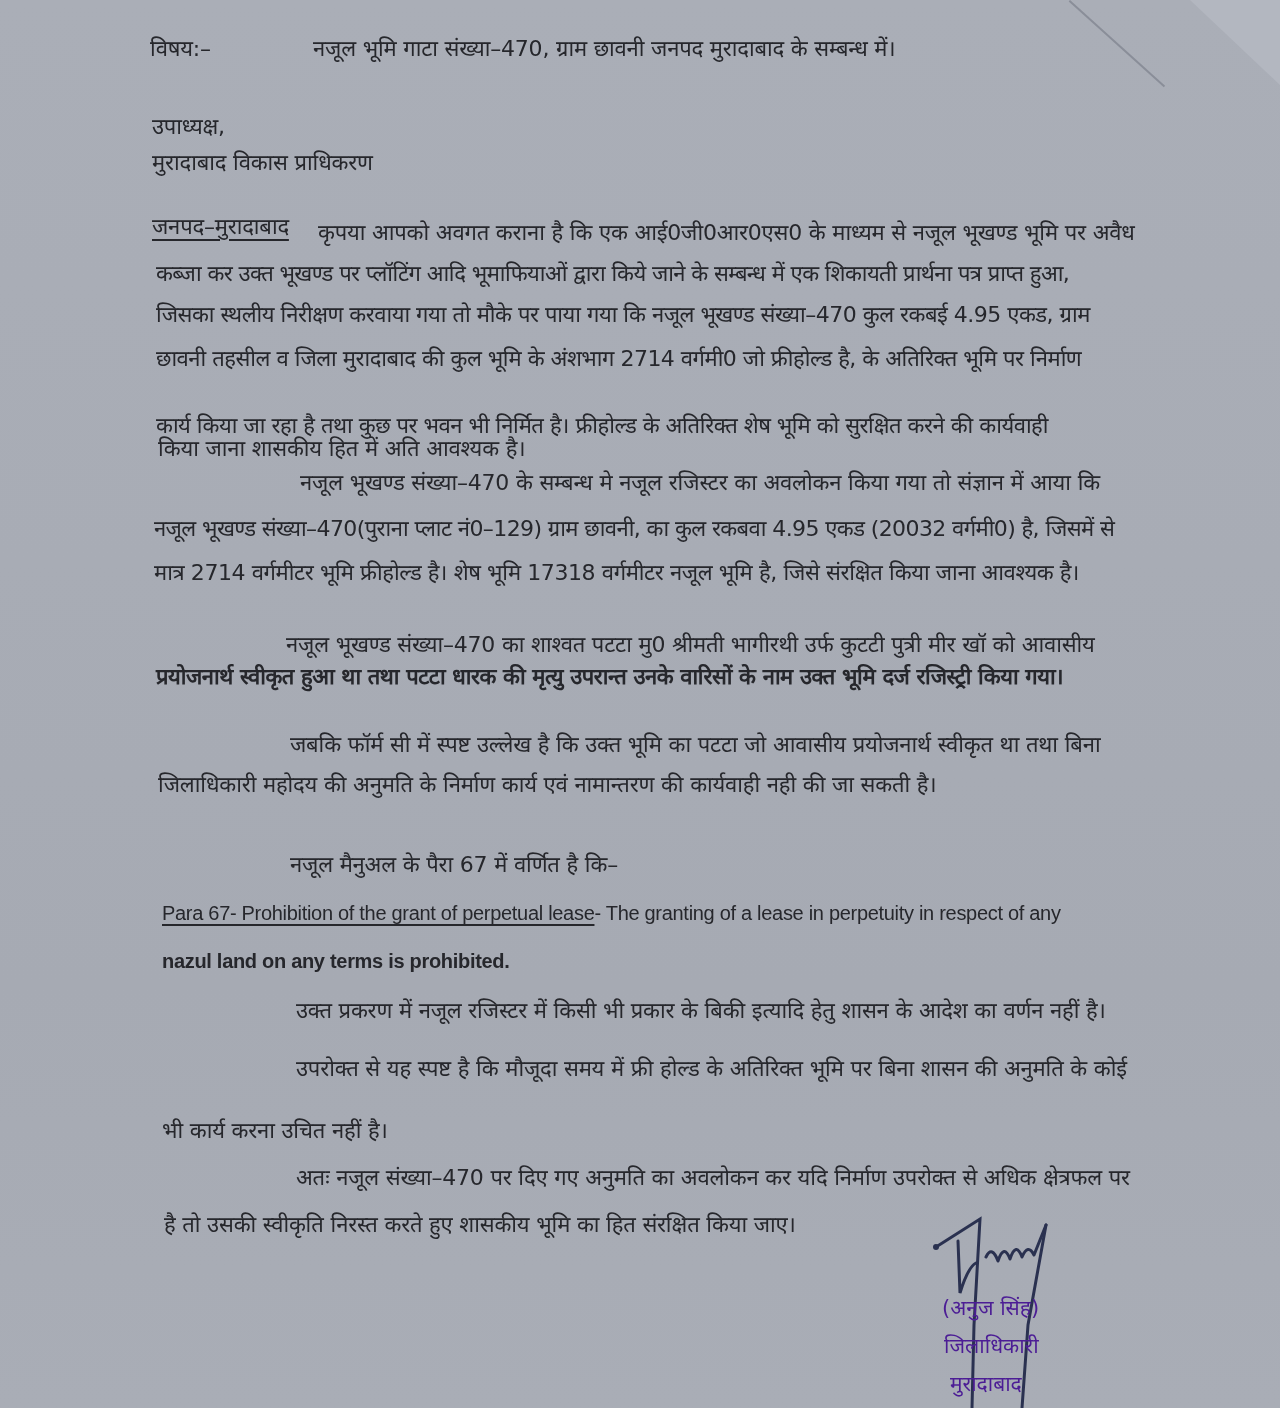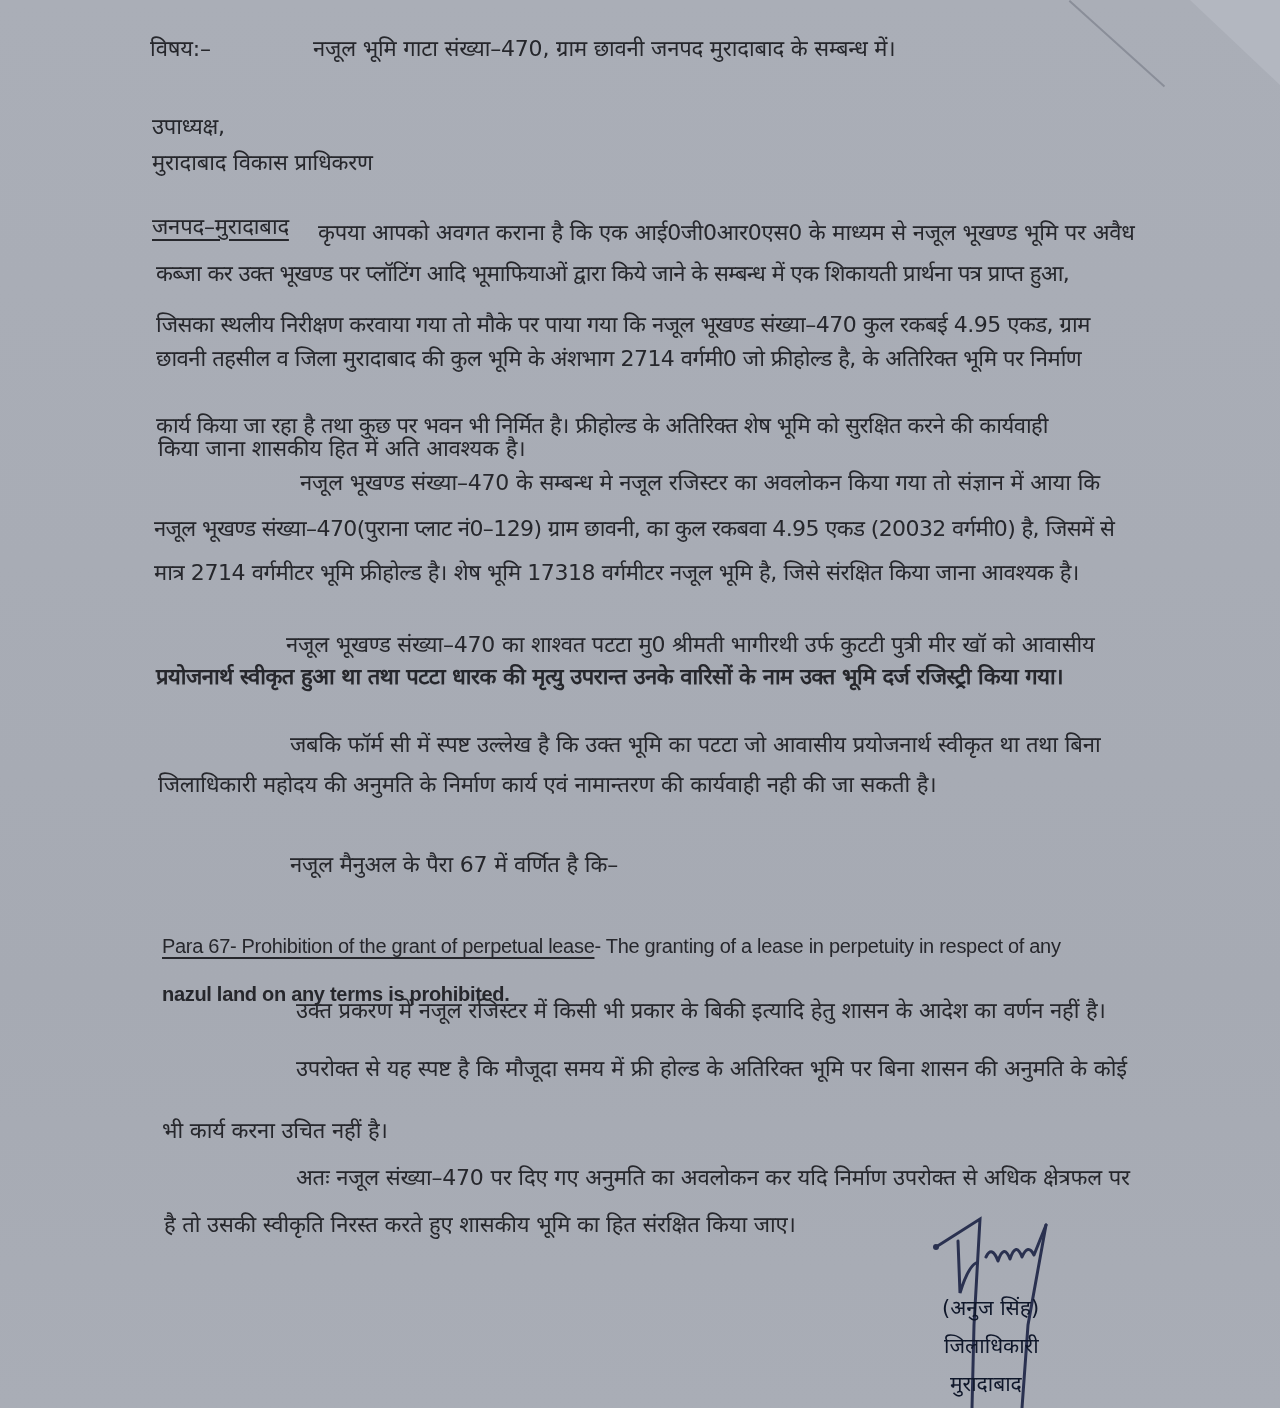--- a/index.html
+++ b/index.html
@@ -51,39 +51,38 @@
     .u {
       text-decoration: underline;
       text-underline-offset: 5px;
       text-decoration-thickness: 2px;
       margin-top: 28px;
     }
     .eng {
       font-family: "Liberation Sans", sans-serif;
       font-size: 20px;
       letter-spacing: -0.3px;
-      margin-top: 33px;
     }
     .eng .head {
       text-decoration: underline;
       text-underline-offset: 4px;
       text-decoration-thickness: 2px;
     }
     .sig-block {
       position: absolute;
       left: 930px;
       top: 1205px;
       width: 180px;
       height: 203px;
     }
     .sig-text {
       position: absolute;
       font-size: 21px;
       white-space: nowrap;
-      color: #0f172a;
+      color: #4c1d95;
     }
     svg.signature {
       position: absolute;
       left: 0;
       top: 0;
     }
   </style>
 </head>
 <body>
 
@@ -93,21 +92,21 @@
 
 <div class="line" style="left:150px; top:34px;">विषय:–</div>
 <div class="line" style="left:313px; top:34px;">नजूल भूमि गाटा संख्या–470, ग्राम छावनी जनपद मुरादाबाद के सम्बन्ध में।</div>
 
 <div class="line" style="left:152px; top:112px;">उपाध्यक्ष,</div>
 <div class="line" style="left:152px; top:148px;">मुरादाबाद विकास प्राधिकरण</div>
 <div class="line u" style="left:152px; top:184px;">जनपद–मुरादाबाद</div>
 
 <div class="line" style="left:318px; top:218px;">कृपया आपको अवगत कराना है कि एक आई0जी0आर0एस0 के माध्यम से नजूल भूखण्ड भूमि पर अवैध</div>
 <div class="line" style="left:156px; top:259px; letter-spacing:-0.6px;">कब्जा कर उक्त भूखण्ड पर प्लॉटिंग आदि भूमाफियाओं द्वारा किये जाने के सम्बन्ध में एक शिकायती प्रार्थना पत्र प्राप्त हुआ,</div>
-<div class="line" style="left:156px; top:300px; letter-spacing:-0.5px;margin-top:10px;">जिसका स्थलीय निरीक्षण करवाया गया तो मौके पर पाया गया कि नजूल भूखण्ड संख्या–470 कुल रकबई 4.95 एकड, ग्राम</div>
+<div class="line" style="left:156px; top:300px; letter-spacing:-0.5px;">जिसका स्थलीय निरीक्षण करवाया गया तो मौके पर पाया गया कि नजूल भूखण्ड संख्या–470 कुल रकबई 4.95 एकड, ग्राम</div>
 <div class="line" style="left:156px; top:344px; letter-spacing:-0.5px;">छावनी तहसील व जिला मुरादाबाद की कुल भूमि के अंशभाग 2714 वर्गमी0 जो फ्रीहोल्ड है, के अतिरिक्त भूमि पर निर्माण</div>
 <div class="line" style="left:156px; top:386px; letter-spacing:-0.5px;margin-top:25px;">कार्य किया जा रहा है तथा कुछ पर भवन भी निर्मित है। फ्रीहोल्ड के अतिरिक्त शेष भूमि को सुरक्षित करने की कार्यवाही</div>
 <div class="line" style="left:158px; top:434px;">किया जाना शासकीय हित में अति आवश्यक है।</div>
 
 <div class="line" style="left:300px; top:468px;">नजूल भूखण्ड संख्या–470 के सम्बन्ध मे नजूल रजिस्टर का अवलोकन किया गया तो संज्ञान में आया कि</div>
 <div class="line" style="left:154px; top:514px; letter-spacing:-0.6px;">नजूल भूखण्ड संख्या–470(पुराना प्लाट नं0–129) ग्राम छावनी, का कुल रकबवा 4.95 एकड (20032 वर्गमी0) है, जिसमें से</div>
 <div class="line" style="left:154px; top:558px; letter-spacing:-0.4px;">मात्र 2714 वर्गमीटर भूमि फ्रीहोल्ड है। शेष भूमि 17318 वर्गमीटर नजूल भूमि है, जिसे संरक्षित किया जाना आवश्यक है।</div>
 
 <div class="line" style="left:286px; top:630px;">नजूल भूखण्ड संख्या–470 का शाश्वत पटटा मु0 श्रीमती भागीरथी उर्फ कुटटी पुत्री मीर खॉ को आवासीय</div>
 <div class="line" style="left:156px; top:662px; letter-spacing:-0.5px;font-weight:bold;">प्रयोजनार्थ स्वीकृत हुआ था तथा पटटा धारक की मृत्यु उपरान्त उनके वारिसों के नाम उक्त भूमि दर्ज रजिस्ट्री किया गया।</div>

